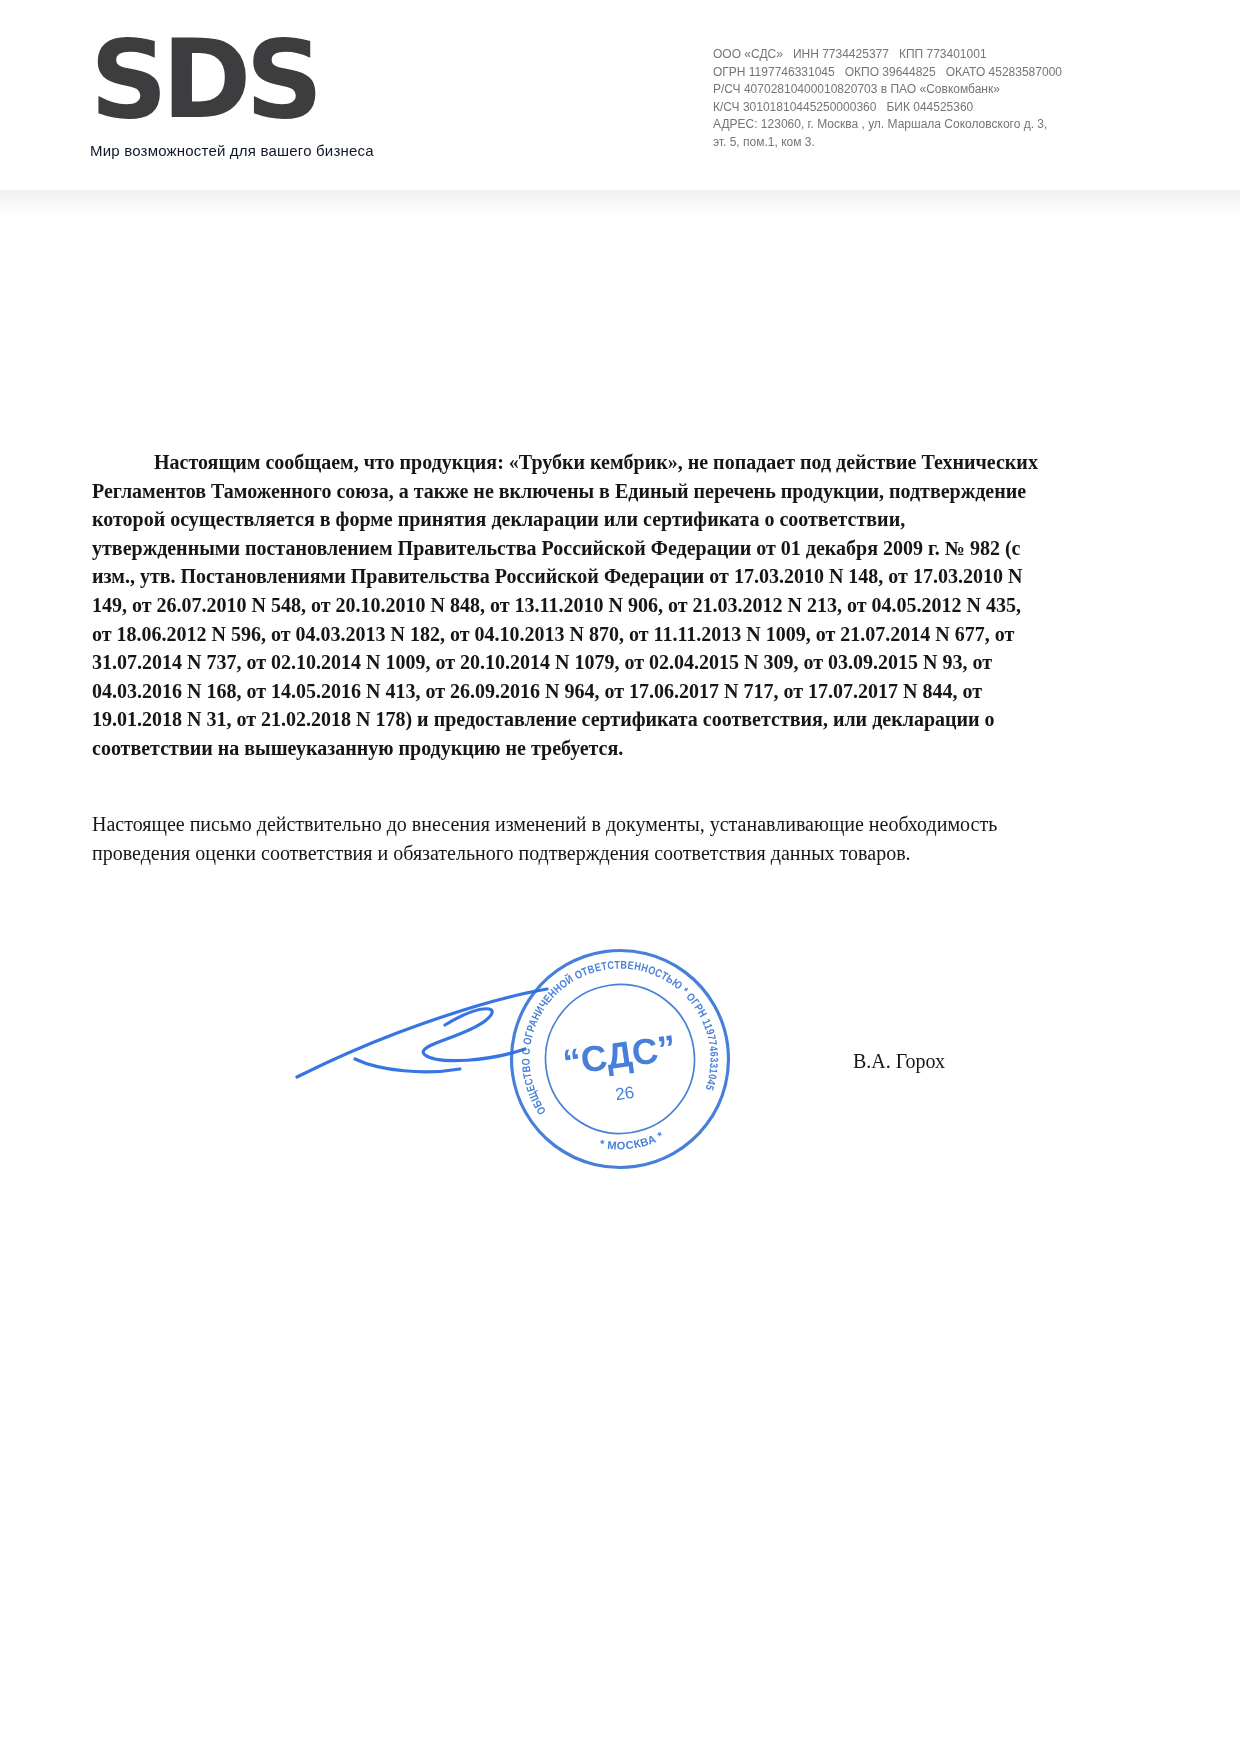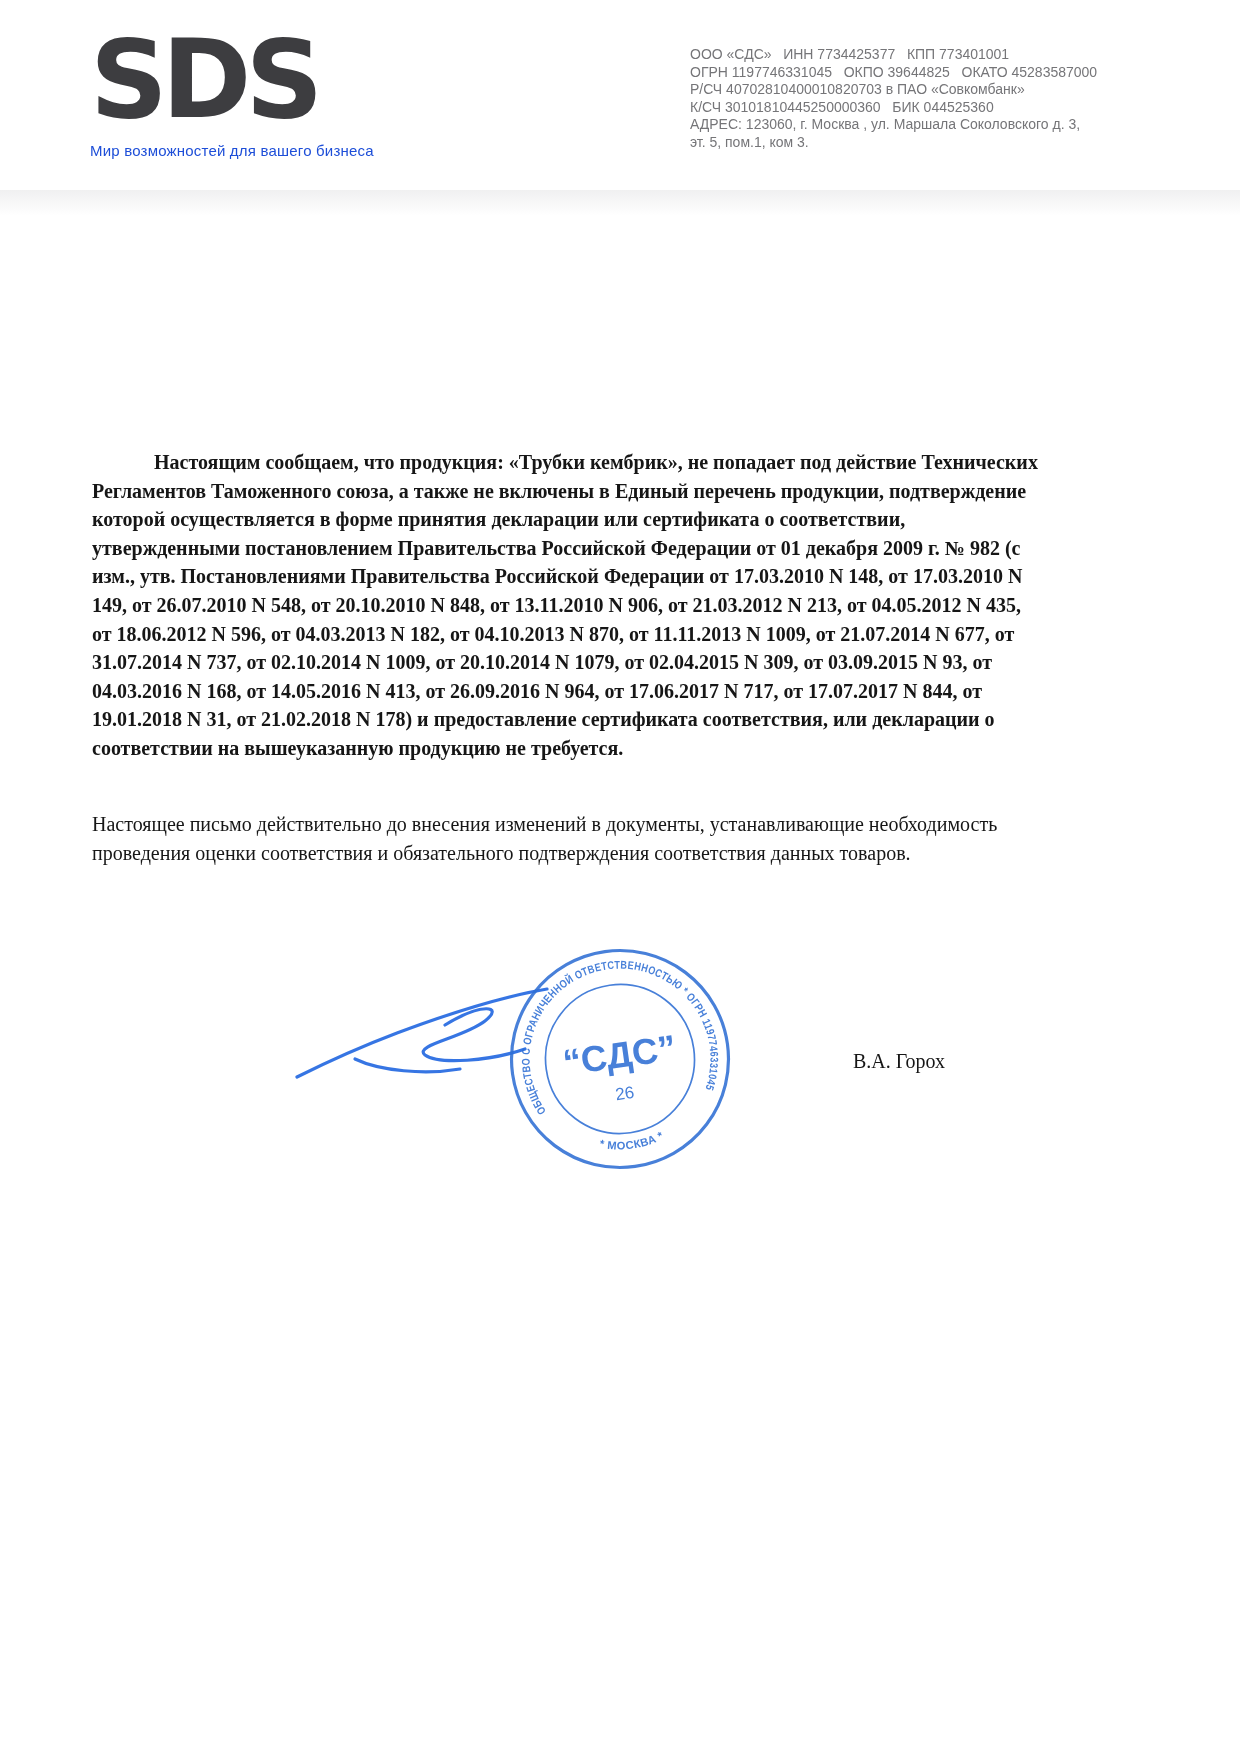--- a/index.html
+++ b/index.html
@@ -22,30 +22,30 @@
     font-family: "DejaVu Sans", sans-serif;
     font-weight: bold;
     font-size: 108px;
     line-height: 1.0;
     letter-spacing: -6px;
     color: #3d3d40;
   }
   .tagline {
     font-family: "Liberation Sans", sans-serif;
     font-size: 15px;
-    color: #1d4ed8;
+    color: #0f172a;
     margin-top: 8px;
     letter-spacing: 0.2px;
   }
   .company-details {
     position: absolute;
-    left: 690px;
+    left: 713px;
     top: 46px;
     font-family: "Liberation Sans", sans-serif;
-    font-size: 14px;
+    font-size: 12px;
     line-height: 17.5px;
     color: #757578;
   }
   .detail-line { white-space: pre; }
 
   .scan-shadow {
     position: absolute;
     left: 0; top: 190px;
     width: 100%; height: 26px;
     background: linear-gradient(180deg, rgba(110,110,115,0.10), rgba(110,110,115,0));

